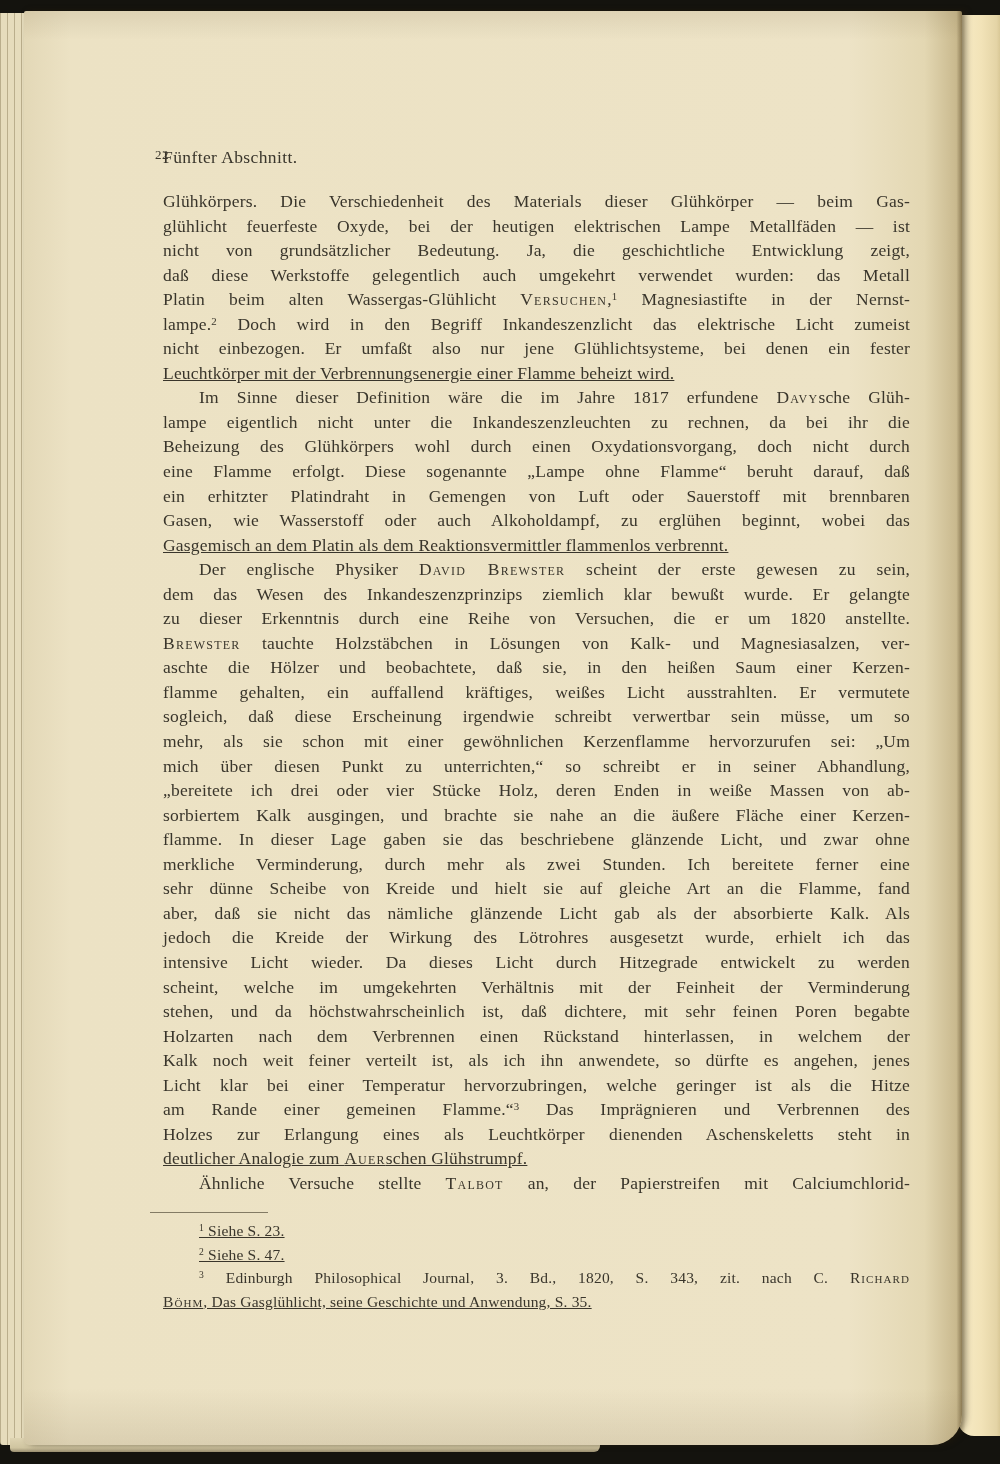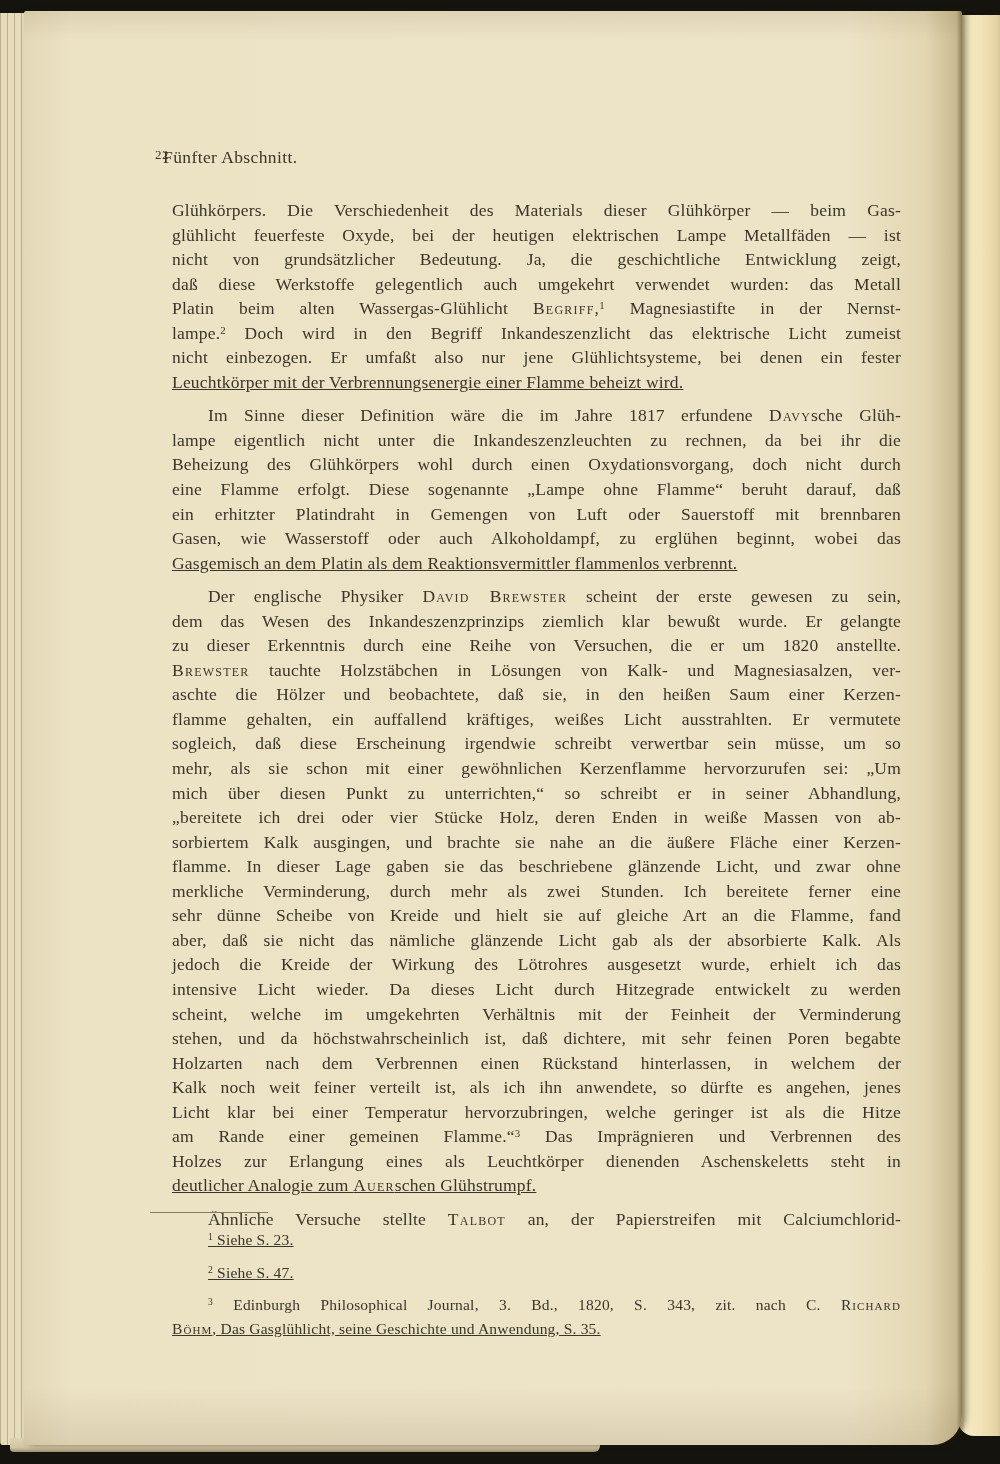--- a/index.html
+++ b/index.html
@@ -54,21 +54,21 @@
     position:absolute; left:150px; top:1212px; width:118px; height:1px;
     background:#837b64;
   }
   #footnotes {
     position:absolute; left:163px; top:1219px; width:747px;
     font-size:15.5px; line-height:23.6px; letter-spacing:0.2px;
   }
   .line { text-align:justify; text-align-last:justify; }
   .line.last { text-align-last:left;text-decoration:underline; }
   .line.indent { text-indent:36px; }
-  .para { margin:9px; }
+  .para { margin:0; }
   .sc { font-variant:small-caps; letter-spacing:0.07em; }
   .sup { font-size:0.62em; vertical-align:0.5em; line-height:0; }
 </style>
 </head>
 <body>
 
 <div id="root">
   <div id="left-stack"></div>
   <div id="bottom-sliver"></div>
   <div id="next-page"></div>
@@ -76,21 +76,21 @@
 
   <div id="page-number" class="ink">22</div>
   <div id="running-head" class="ink">Fünfter Abschnitt.</div>
 
   <div id="body-text" class="ink">
       <div class="para">
         <div class="line">Glühkörpers. Die Verschiedenheit des Materials dieser Glühkörper — beim Gas-</div>
         <div class="line">glühlicht feuerfeste Oxyde, bei der heutigen elektrischen Lampe Metallfäden — ist</div>
         <div class="line">nicht von grundsätzlicher Bedeutung. Ja, die geschichtliche Entwicklung zeigt,</div>
         <div class="line">daß diese Werkstoffe gelegentlich auch umgekehrt verwendet wurden: das Metall</div>
-        <div class="line">Platin beim alten Wassergas-Glühlicht <span class="sc">Begriff</span>,<span class="sup">1</span> Magnesiastifte in der Nernst-</div>
+        <div class="line">Platin beim alten Wassergas-Glühlicht <span class="sc">Versuchen</span>,<span class="sup">1</span> Magnesiastifte in der Nernst-</div>
         <div class="line">lampe.<span class="sup">2</span> Doch wird in den Begriff Inkandeszenzlicht das elektrische Licht zumeist</div>
         <div class="line">nicht einbezogen. Er umfaßt also nur jene Glühlichtsysteme, bei denen ein fester</div>
         <div class="line last">Leuchtkörper mit der Verbrennungsenergie einer Flamme beheizt wird.</div>
       </div>
       <div class="para">
         <div class="line indent">Im Sinne dieser Definition wäre die im Jahre 1817 erfundene <span class="sc">Davy</span>sche Glüh-</div>
         <div class="line">lampe eigentlich nicht unter die Inkandeszenzleuchten zu rechnen, da bei ihr die</div>
         <div class="line">Beheizung des Glühkörpers wohl durch einen Oxydationsvorgang, doch nicht durch</div>
         <div class="line">eine Flamme erfolgt. Diese sogenannte „Lampe ohne Flamme“ beruht darauf, daß</div>
         <div class="line">ein erhitzter Platindraht in Gemengen von Luft oder Sauerstoff mit brennbaren</div>

